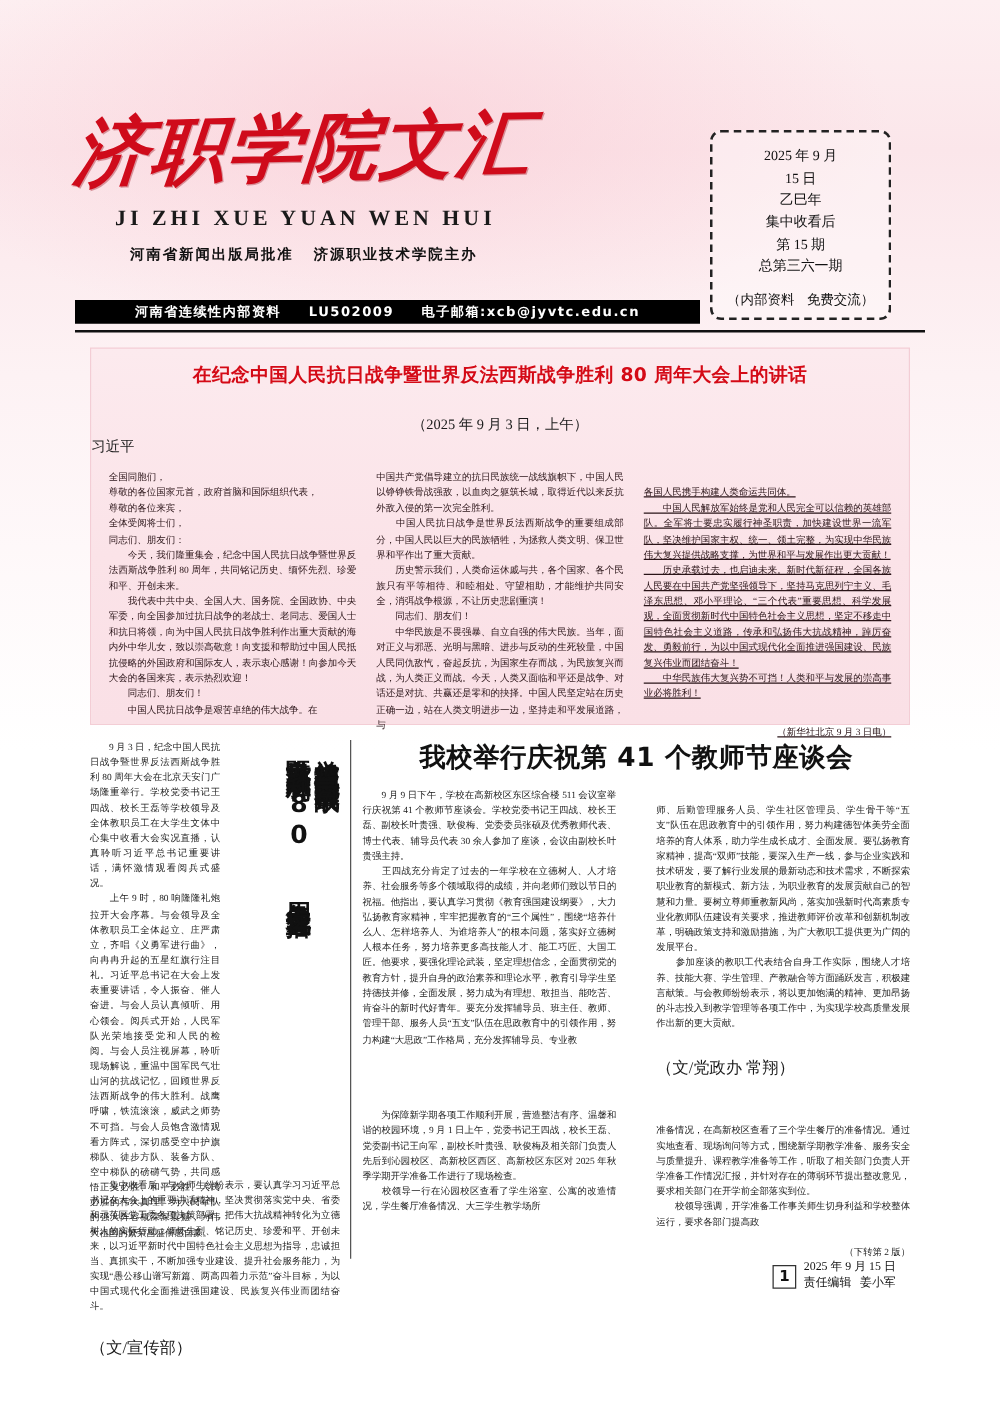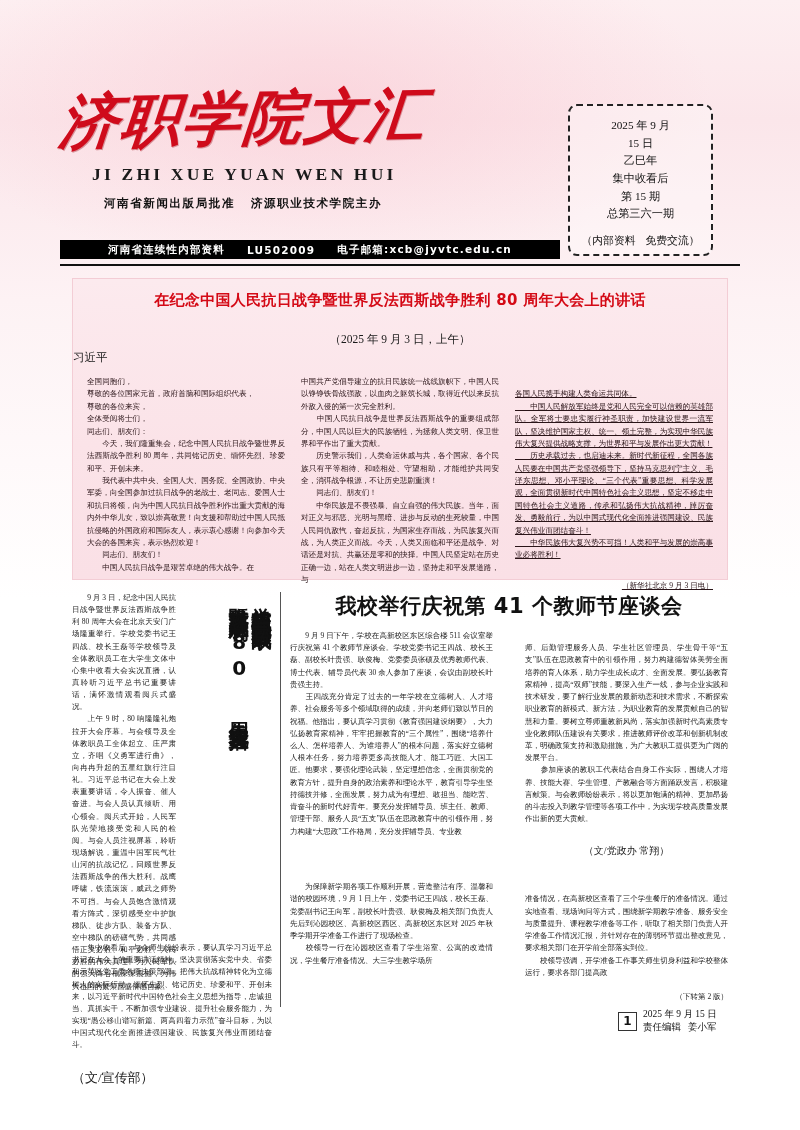--- a/index.html
+++ b/index.html
@@ -272,22 +272,22 @@
     font-family: "Liberation Serif", "DejaVu Serif", serif;
     font-size: 7.5px;
     line-height: 1.63;
     color: #1b1b1b;
     text-align: justify;
     white-space: pre-line;
     word-break: break-all;
   }
   .art-src {
     margin-top: 5px;
-    text-align: center;
-    font-size: 10px;
+    text-align: left;
+    font-size: 13px;
     color: #1b1b1b;
   }
   .art-cont {
     text-align: right;
     font-size: 7.5px;
     color: #1b1b1b;
   }
 
   
   .footer {

